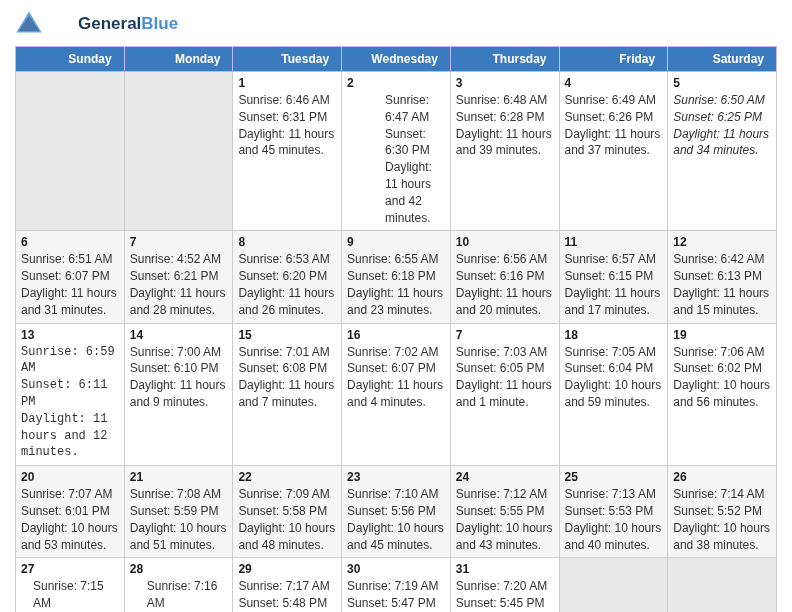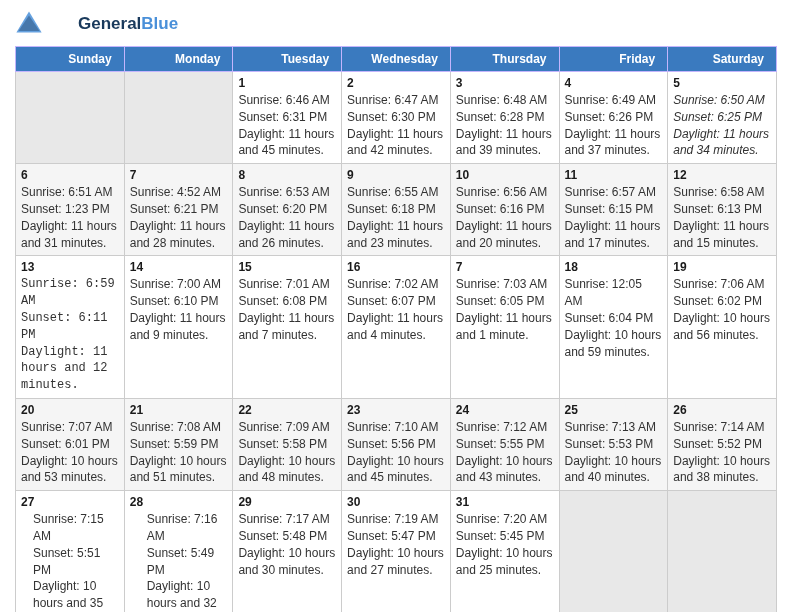--- a/index.html
+++ b/index.html
@@ -128,21 +128,21 @@
           <td class="empty-cell"></td>
           <td class="empty-cell"></td>
           <td>
             <span class="day-number">1</span>
             <div class="day-info" style="white-space: pre-line;">Sunrise: 6:46 AM
 Sunset: 6:31 PM
 Daylight: 11 hours and 45 minutes.</div>
           </td>
           <td>
             <span class="day-number">2</span>
-            <div class="day-info" style="white-space: pre-line;">Sunrise: 6:47 AM
+            <div class="day-info" style="white-space: pre-line; margin-left: 38px;">Sunrise: 6:47 AM
 Sunset: 6:30 PM
 Daylight: 11 hours and 42 minutes.</div>
           </td>
           <td>
             <span class="day-number">3</span>
             <div class="day-info" style="white-space: pre-line;">Sunrise: 6:48 AM
 Sunset: 6:28 PM
 Daylight: 11 hours and 39 minutes.</div>
           </td>
           <td>
@@ -155,21 +155,21 @@
             <span class="day-number">5</span>
             <div class="day-info" style="white-space: pre-line; font-style: italic;">Sunrise: 6:50 AM
 Sunset: 6:25 PM
 Daylight: 11 hours and 34 minutes.</div>
           </td>
         </tr>
         <tr>
           <td>
             <span class="day-number">6</span>
             <div class="day-info" style="white-space: pre-line;">Sunrise: 6:51 AM
-Sunset: 1:23 PM
+Sunset: 6:07 PM
 Daylight: 11 hours and 31 minutes.</div>
           </td>
           <td>
             <span class="day-number">7</span>
             <div class="day-info" style="white-space: pre-line;">Sunrise: 4:52 AM
 Sunset: 6:21 PM
 Daylight: 11 hours and 28 minutes.</div>
           </td>
           <td>
             <span class="day-number">8</span>
@@ -190,21 +190,21 @@
 Daylight: 11 hours and 20 minutes.</div>
           </td>
           <td>
             <span class="day-number">11</span>
             <div class="day-info" style="white-space: pre-line;">Sunrise: 6:57 AM
 Sunset: 6:15 PM
 Daylight: 11 hours and 17 minutes.</div>
           </td>
           <td>
             <span class="day-number">12</span>
-            <div class="day-info" style="white-space: pre-line;">Sunrise: 6:58 AM
+            <div class="day-info" style="white-space: pre-line;">Sunrise: 6:42 AM
 Sunset: 6:13 PM
 Daylight: 11 hours and 15 minutes.</div>
           </td>
         </tr>
         <tr>
           <td>
             <span class="day-number">13</span>
             <div class="day-info" style="white-space: pre-line; font-family: Liberation Mono, monospace;">Sunrise: 6:59 AM
 Sunset: 6:11 PM
 Daylight: 11 hours and 12 minutes.</div>
@@ -228,21 +228,21 @@
 Daylight: 11 hours and 4 minutes.</div>
           </td>
           <td>
             <span class="day-number">7</span>
             <div class="day-info" style="white-space: pre-line;">Sunrise: 7:03 AM
 Sunset: 6:05 PM
 Daylight: 11 hours and 1 minute.</div>
           </td>
           <td>
             <span class="day-number">18</span>
-            <div class="day-info" style="white-space: pre-line;">Sunrise: 12:05 AM
+            <div class="day-info" style="white-space: pre-line;">Sunrise: 7:05 AM
 Sunset: 6:04 PM
 Daylight: 10 hours and 59 minutes.</div>
           </td>
           <td>
             <span class="day-number">19</span>
             <div class="day-info" style="white-space: pre-line;">Sunrise: 7:06 AM
 Sunset: 6:02 PM
 Daylight: 10 hours and 56 minutes.</div>
           </td>
         </tr>

